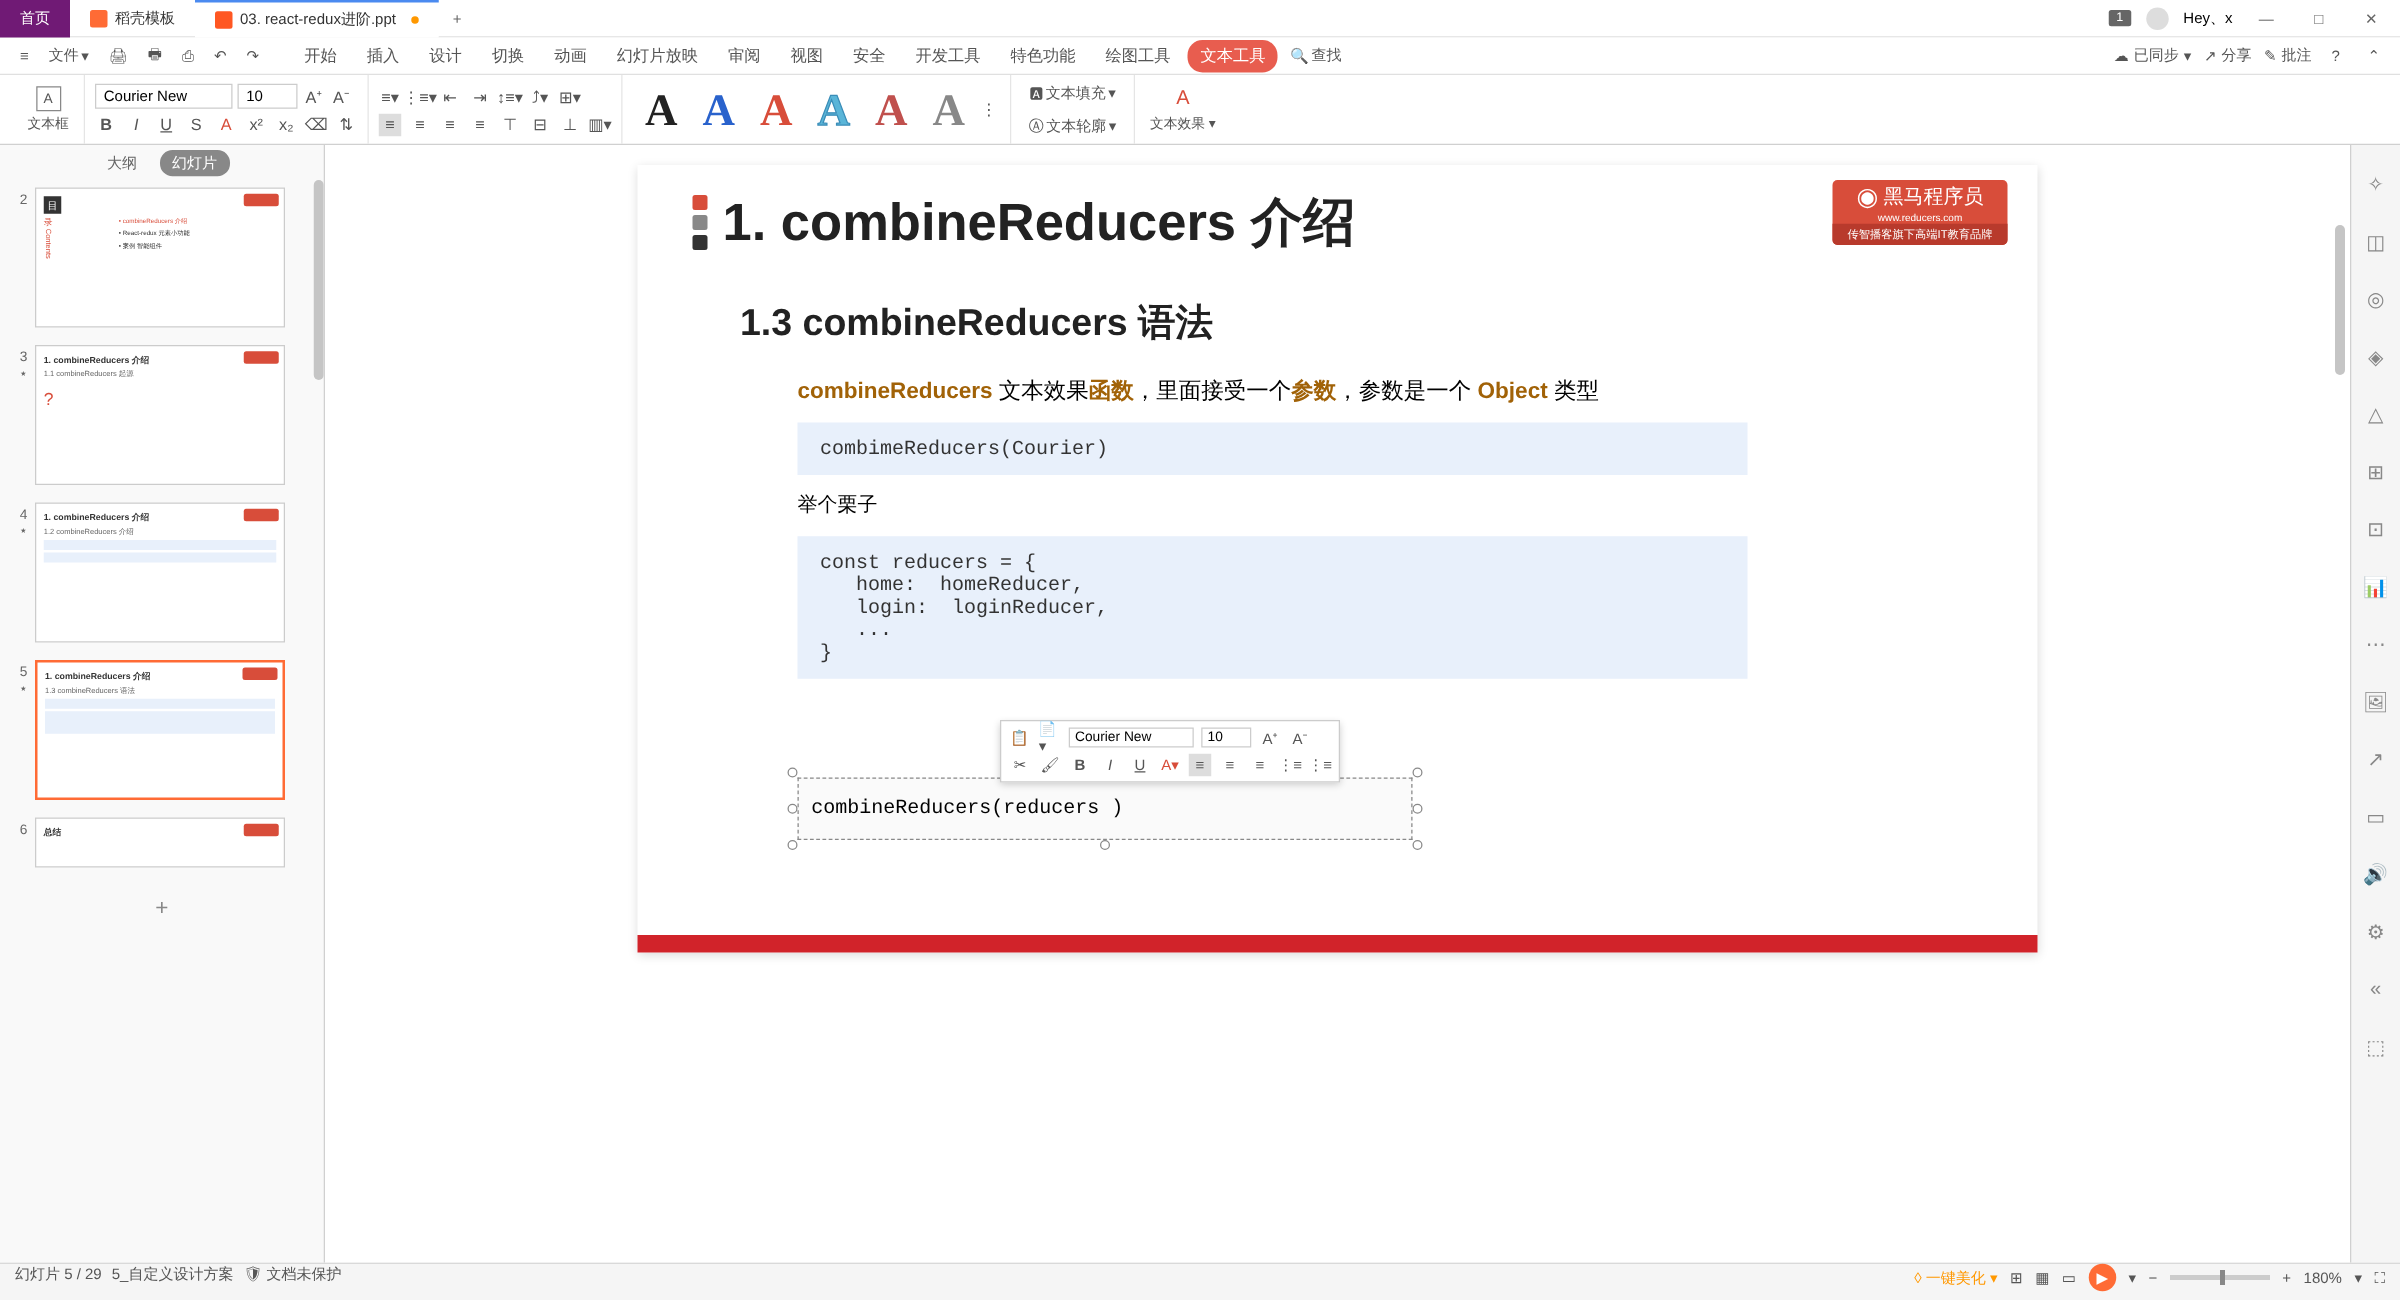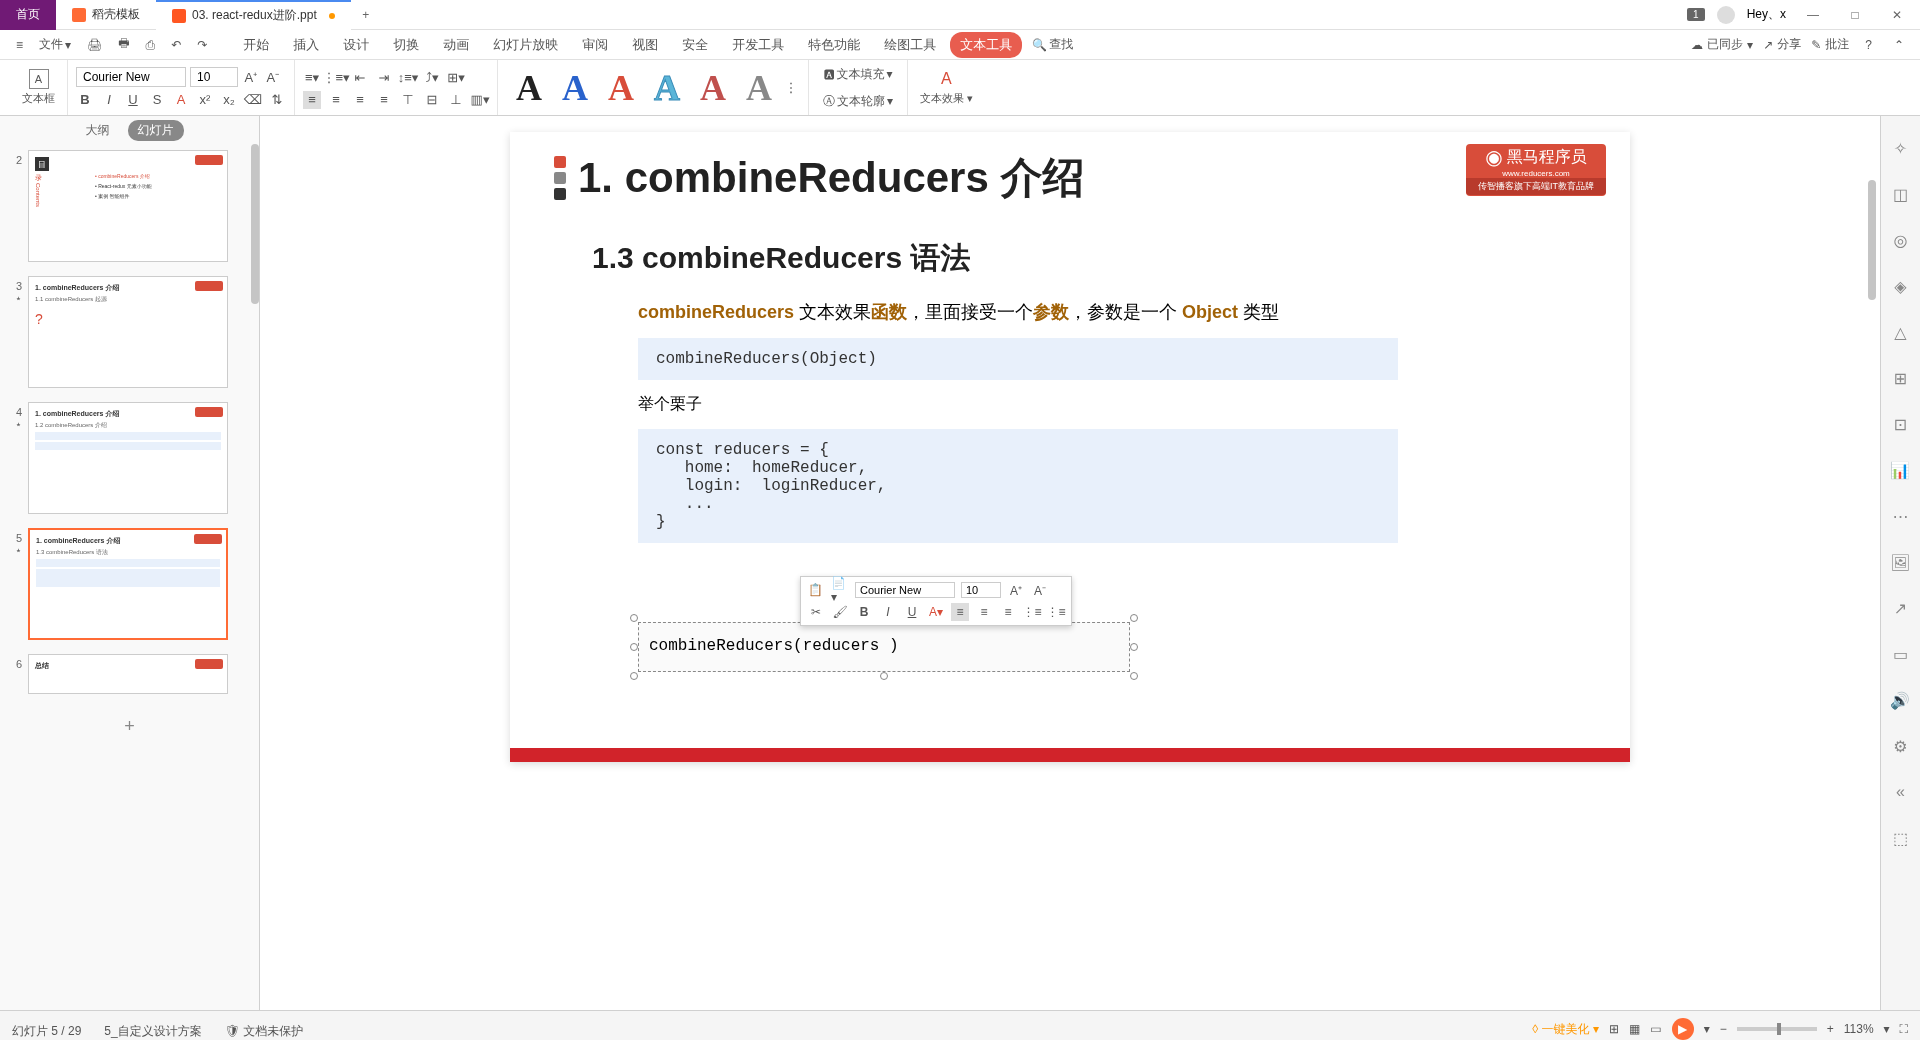--- a/index.html
+++ b/index.html
@@ -102,21 +102,21 @@
 
 
 .right-panel { width: 40px; background: #f5f5f5; border-left: 1px solid #d0d0d0; display: flex; flex-direction: column; align-items: center; padding-top: 20px; gap: 22px; }
 .rp-btn { width: 24px; height: 24px; display: flex; align-items: center; justify-content: center; color: #888; cursor: pointer; font-size: 16px; }
 .rp-scroll { width: 8px; height: 120px; background: #c5c5c5; border-radius: 4px; margin-left: -30px; position: absolute; right: 44px; top: 180px; }
 
 
 .notes { height: 32px; background: #fff; border-top: 1px solid #d0d0d0; padding: 6px 12px; font-size: 13px; color: #555; }
 
 
-.statusbar { height: 30px; background: #f5f5f5; border-top: 1px solid #d0d0d0; display: flex; align-items: flex-end; padding: 0 12px; font-size: 12px; color: #555; gap: 23px; }
+.statusbar { height: 30px; background: #f5f5f5; border-top: 1px solid #d0d0d0; display: flex; align-items: flex-start; padding: 0 12px; font-size: 12px; color: #555; gap: 8px; }
 .statusbar-right { margin-left: auto; display: flex; align-items: center; gap: 10px; }
 .play-btn { width: 22px; height: 22px; background: #ff6b35; border-radius: 50%; display: flex; align-items: center; justify-content: center; color: #fff; }
 .zoom-slider { width: 80px; height: 4px; background: #ccc; position: relative; }
 .zoom-thumb { position: absolute; top: -4px; left: 50%; width: 4px; height: 12px; background: #888; }
 
 
 .tinner { position: absolute; inset: 6px; font-size: 6px; color: #333; }
 .t-title { font-size: 7px; font-weight: bold; margin-bottom: 2px; }
 .t-sub { font-size: 6px; margin-bottom: 2px; color: #666; }
 .t-block { background: #e8f0fb; height: 8px; margin: 2px 0; }
@@ -341,21 +341,21 @@
               <span class="m2"></span>
               <span class="m3"></span>
           </div>
           <div class="slide-h1">1. combineReducers 介绍</div>
         </div>
         <div class="slide-h2">1.3 combineReducers 语法</div>
         <div class="slide-body">
           <div class="body-text">
             <span class="kw">combineReducers</span><span> 文本效果</span><span class="kw">函数</span><span>，里面接受一个</span><span class="kw">参数</span><span>，参数是一个 </span><span class="kw">Object</span><span> 类型</span>
           </div>
-          <div class="code-block">combineReducers(Object)</div>
+          <div class="code-block">combimeReducers(Courier)</div>
           <div class="example-label">举个栗子</div>
           <div class="code-block">const reducers = {
    home:  homeReducer,
    login:  loginReducer,
    ...
 }</div>
         </div>
         <div class="textbox-selected">
           <div class="textbox-content">combineReducers(reducers )</div>
           <div class="textbox-handles">
@@ -435,17 +435,17 @@
     <span>⊞</span>
     <span>▦</span>
     <span>▭</span>
     <span class="play-btn">▶</span>
     <span>▾</span>
     <span>−</span>
     <div class="zoom-slider">
         <div class="zoom-thumb"></div>
       </div>
     <span>+</span>
-    <span>113%</span>
+    <span>180%</span>
     <span>▾</span>
     <span>⛶</span>
   </div>
 </div>
 
 </body></html>

